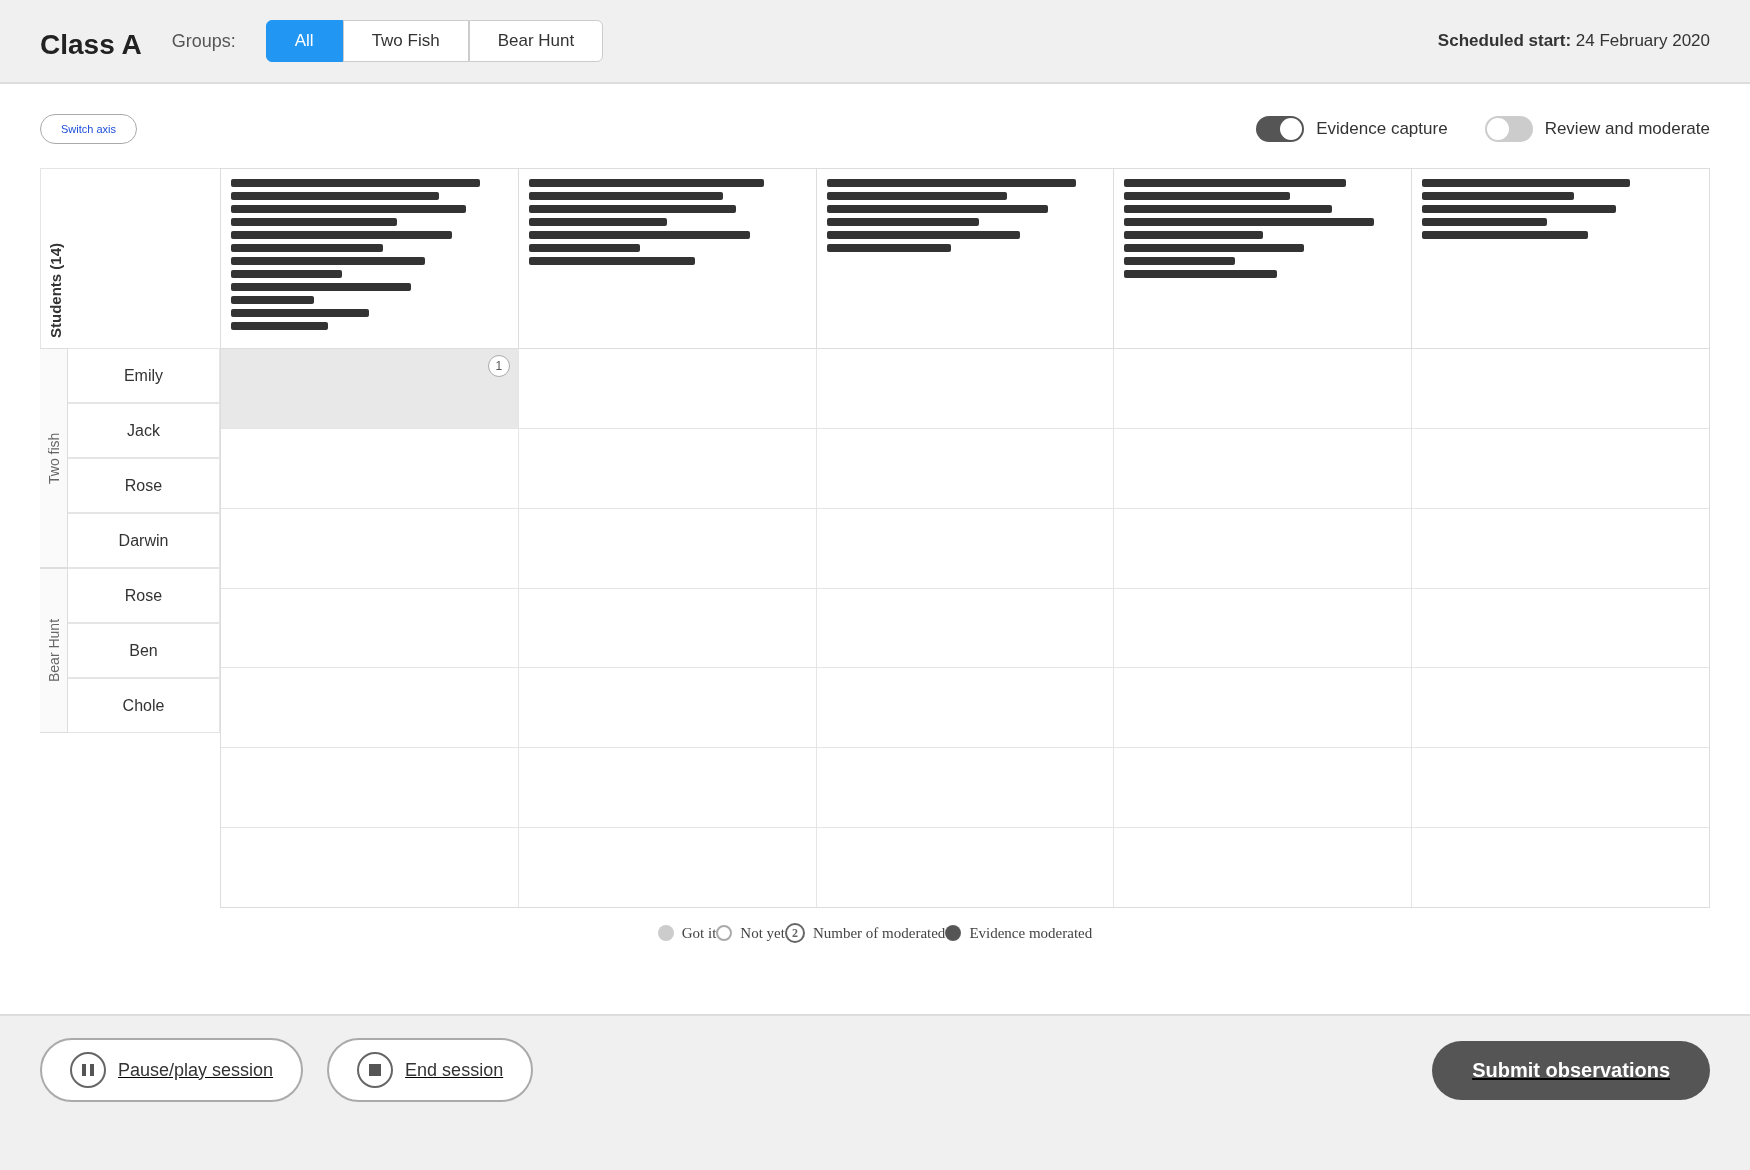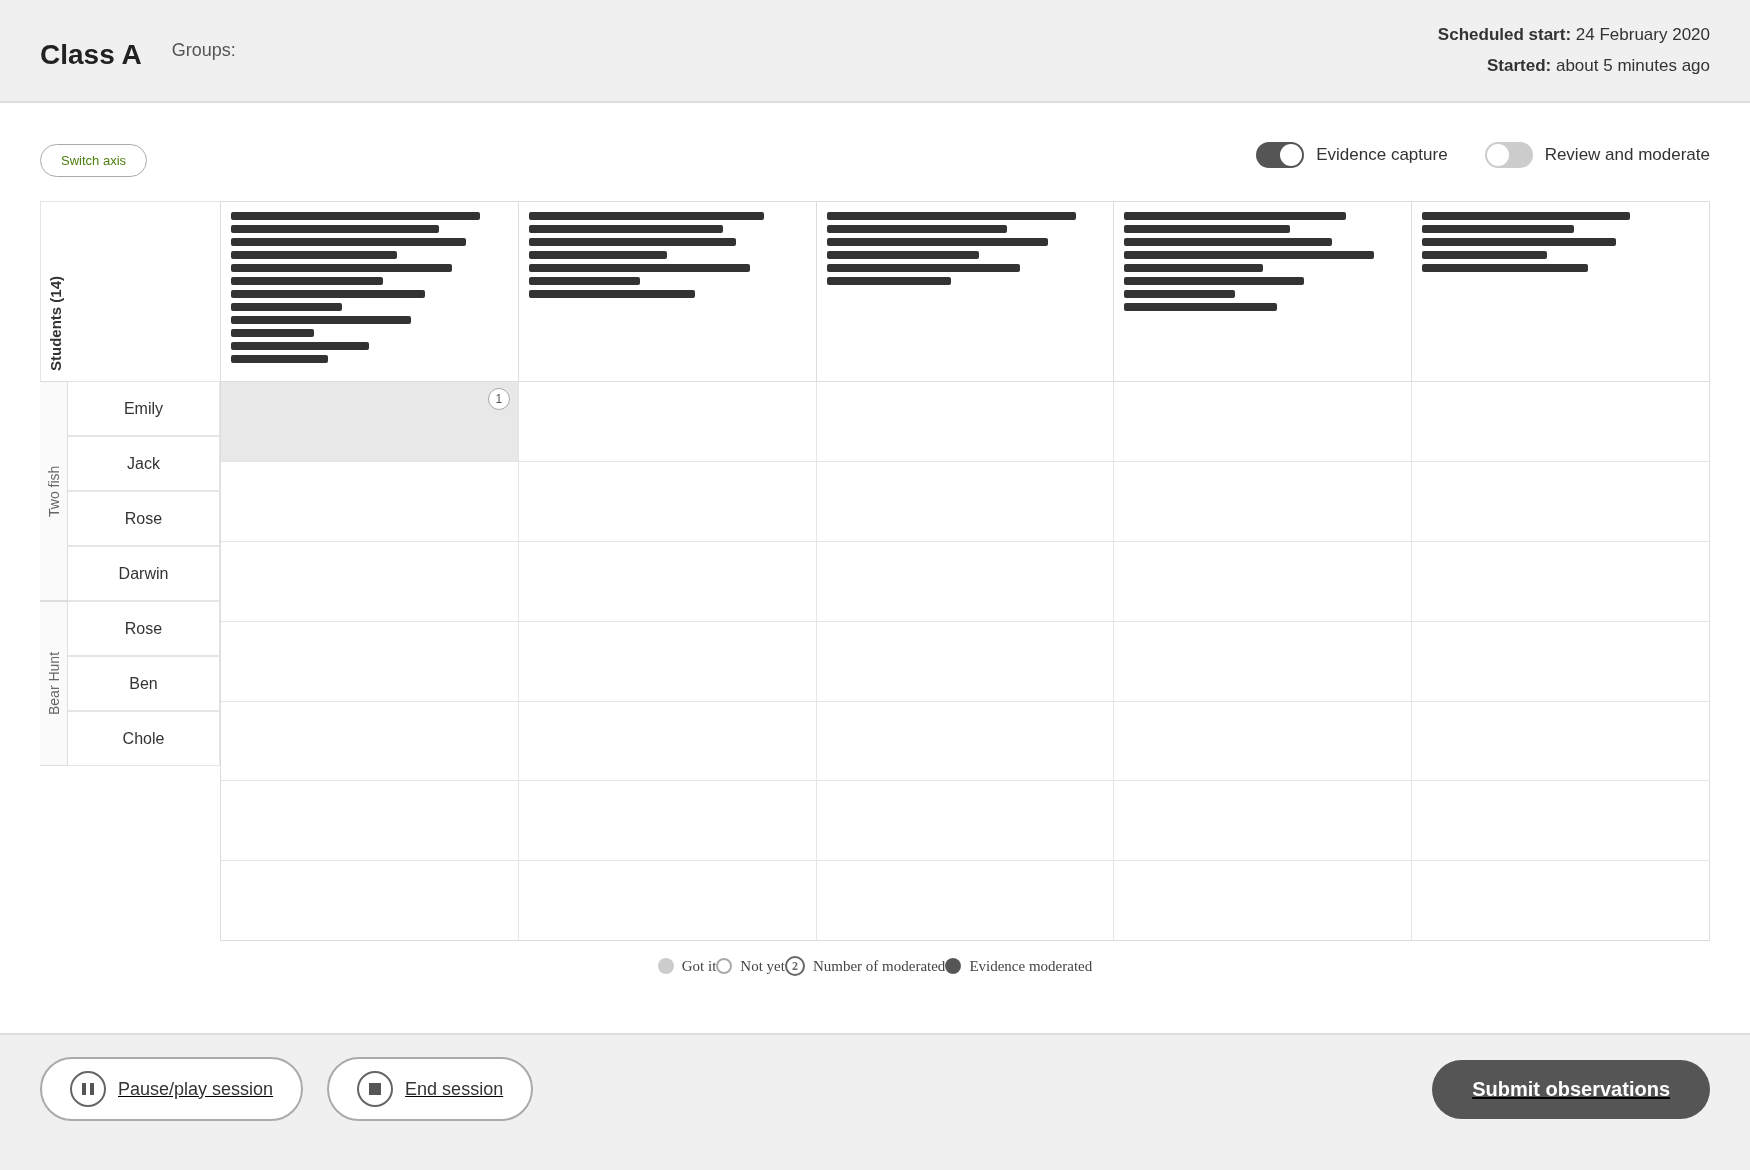--- a/index.html
+++ b/index.html
@@ -35,24 +35,23 @@
     
     .main { background: white; margin: 0; padding: 30px 40px 20px 40px; height: calc(1170px - 130px - 110px); overflow: hidden; }
 
     
     .toolbar { display: flex; align-items: center; justify-content: space-between; margin-bottom: 24px; }
     .switch-axis-btn {
       border: 1.5px solid #aaa;
       background: white;
       border-radius: 20px;
       padding: 8px 20px;
-      font-size: 13px;
-      color: #4d7c0f;
+      font-size: 11px;
+      color: #1d4ed8;
       cursor: pointer;
-      margin-top: 11px;
     }
     .toggles-area { display: flex; align-items: flex-end; gap: 37px; }
     .toggle-group { display: flex; align-items: center; gap: 12px; }
     .toggle-label { font-size: 17px; color: #333; }
 
     
     .toggle-switch {
       width: 48px;
       height: 26px;
       border-radius: 13px;
@@ -223,29 +222,30 @@
       cursor: pointer;
     }
   </style>
 </head>
 <body>
 
 <div class="header">
   <div class="header-left">
     <span class="class-title">Class A</span>
     <span class="groups-label">Groups:</span>
+    <div class="group-buttons">
+      <button class="group-btn active">All</button>
+      <button class="group-btn">Two Fish</button>
+      <button class="group-btn">Bear Hunt</button>
+    </div>
   </div>
   <div class="header-right">
     <div>
       <strong>Scheduled start:</strong>
       <span>24 February 2020</span>
-    </div>
-    <div>
-      <strong>Started:</strong>
-      <span>about 5 minutes ago</span>
     </div>
   </div>
 </div>
 
 <div class="main">
 
   <div class="toolbar">
     <button class="switch-axis-btn">Switch axis</button>
     <div class="toggles-area">
       <div class="toggle-group">

